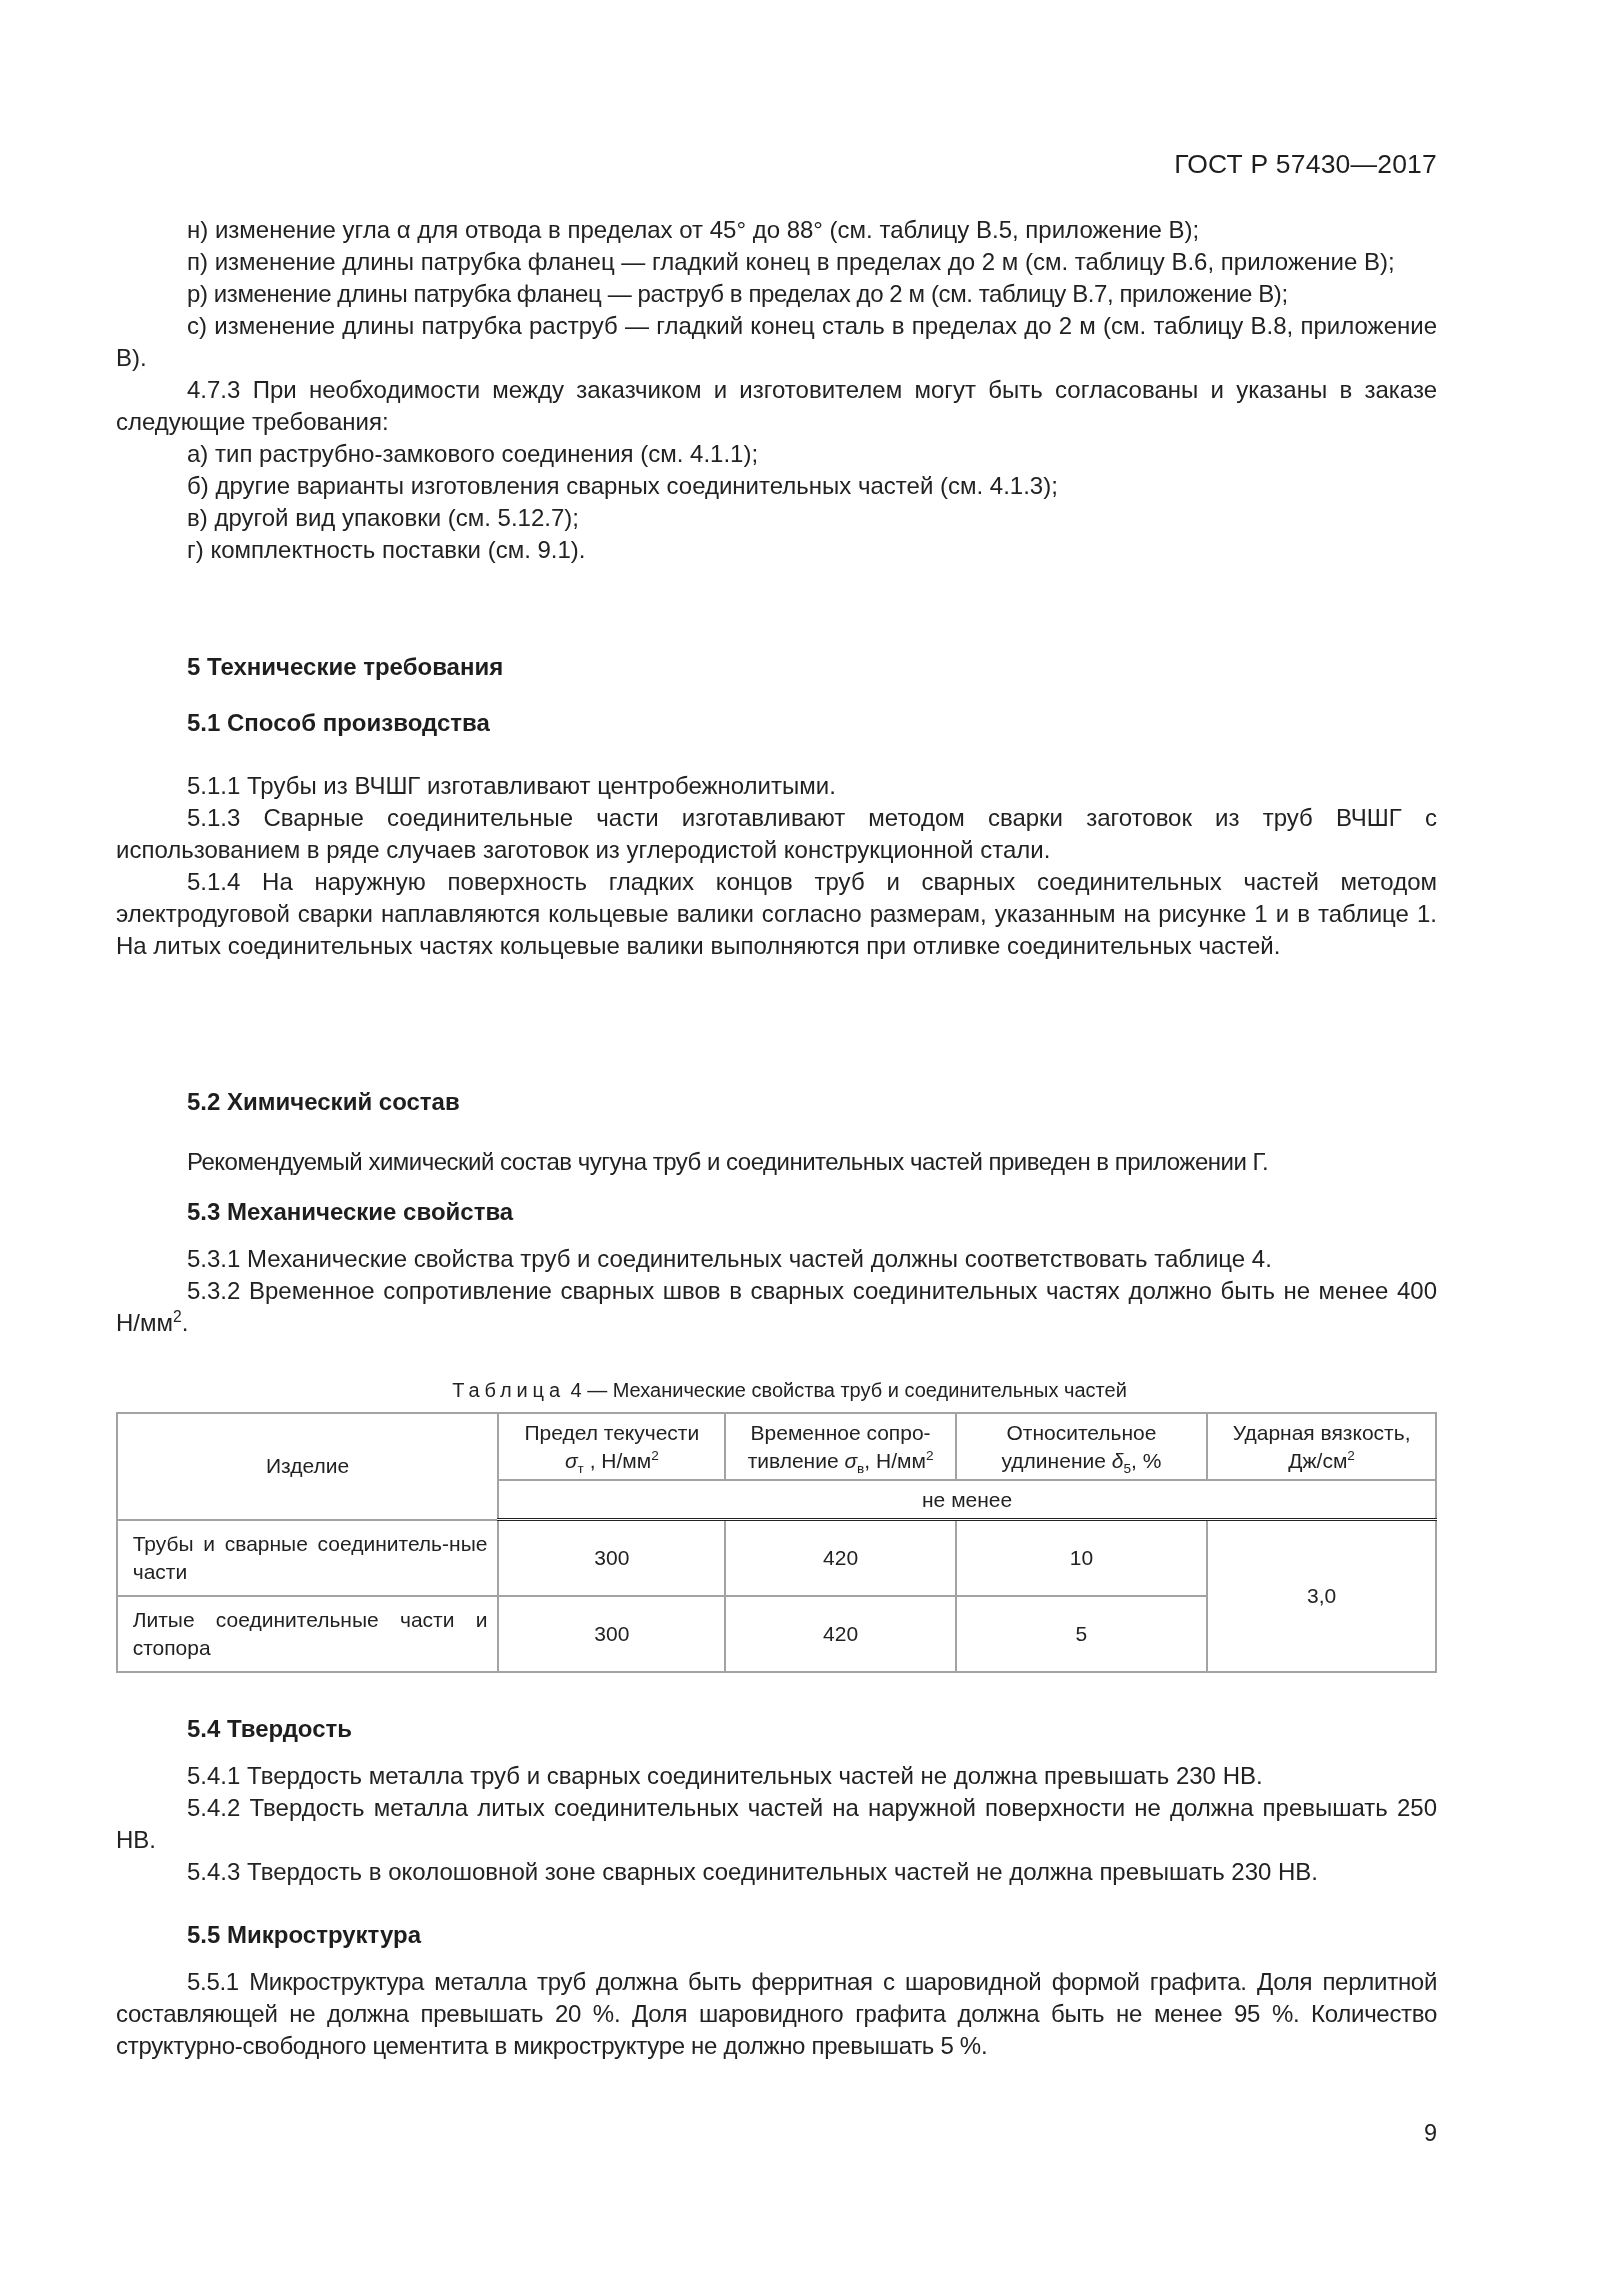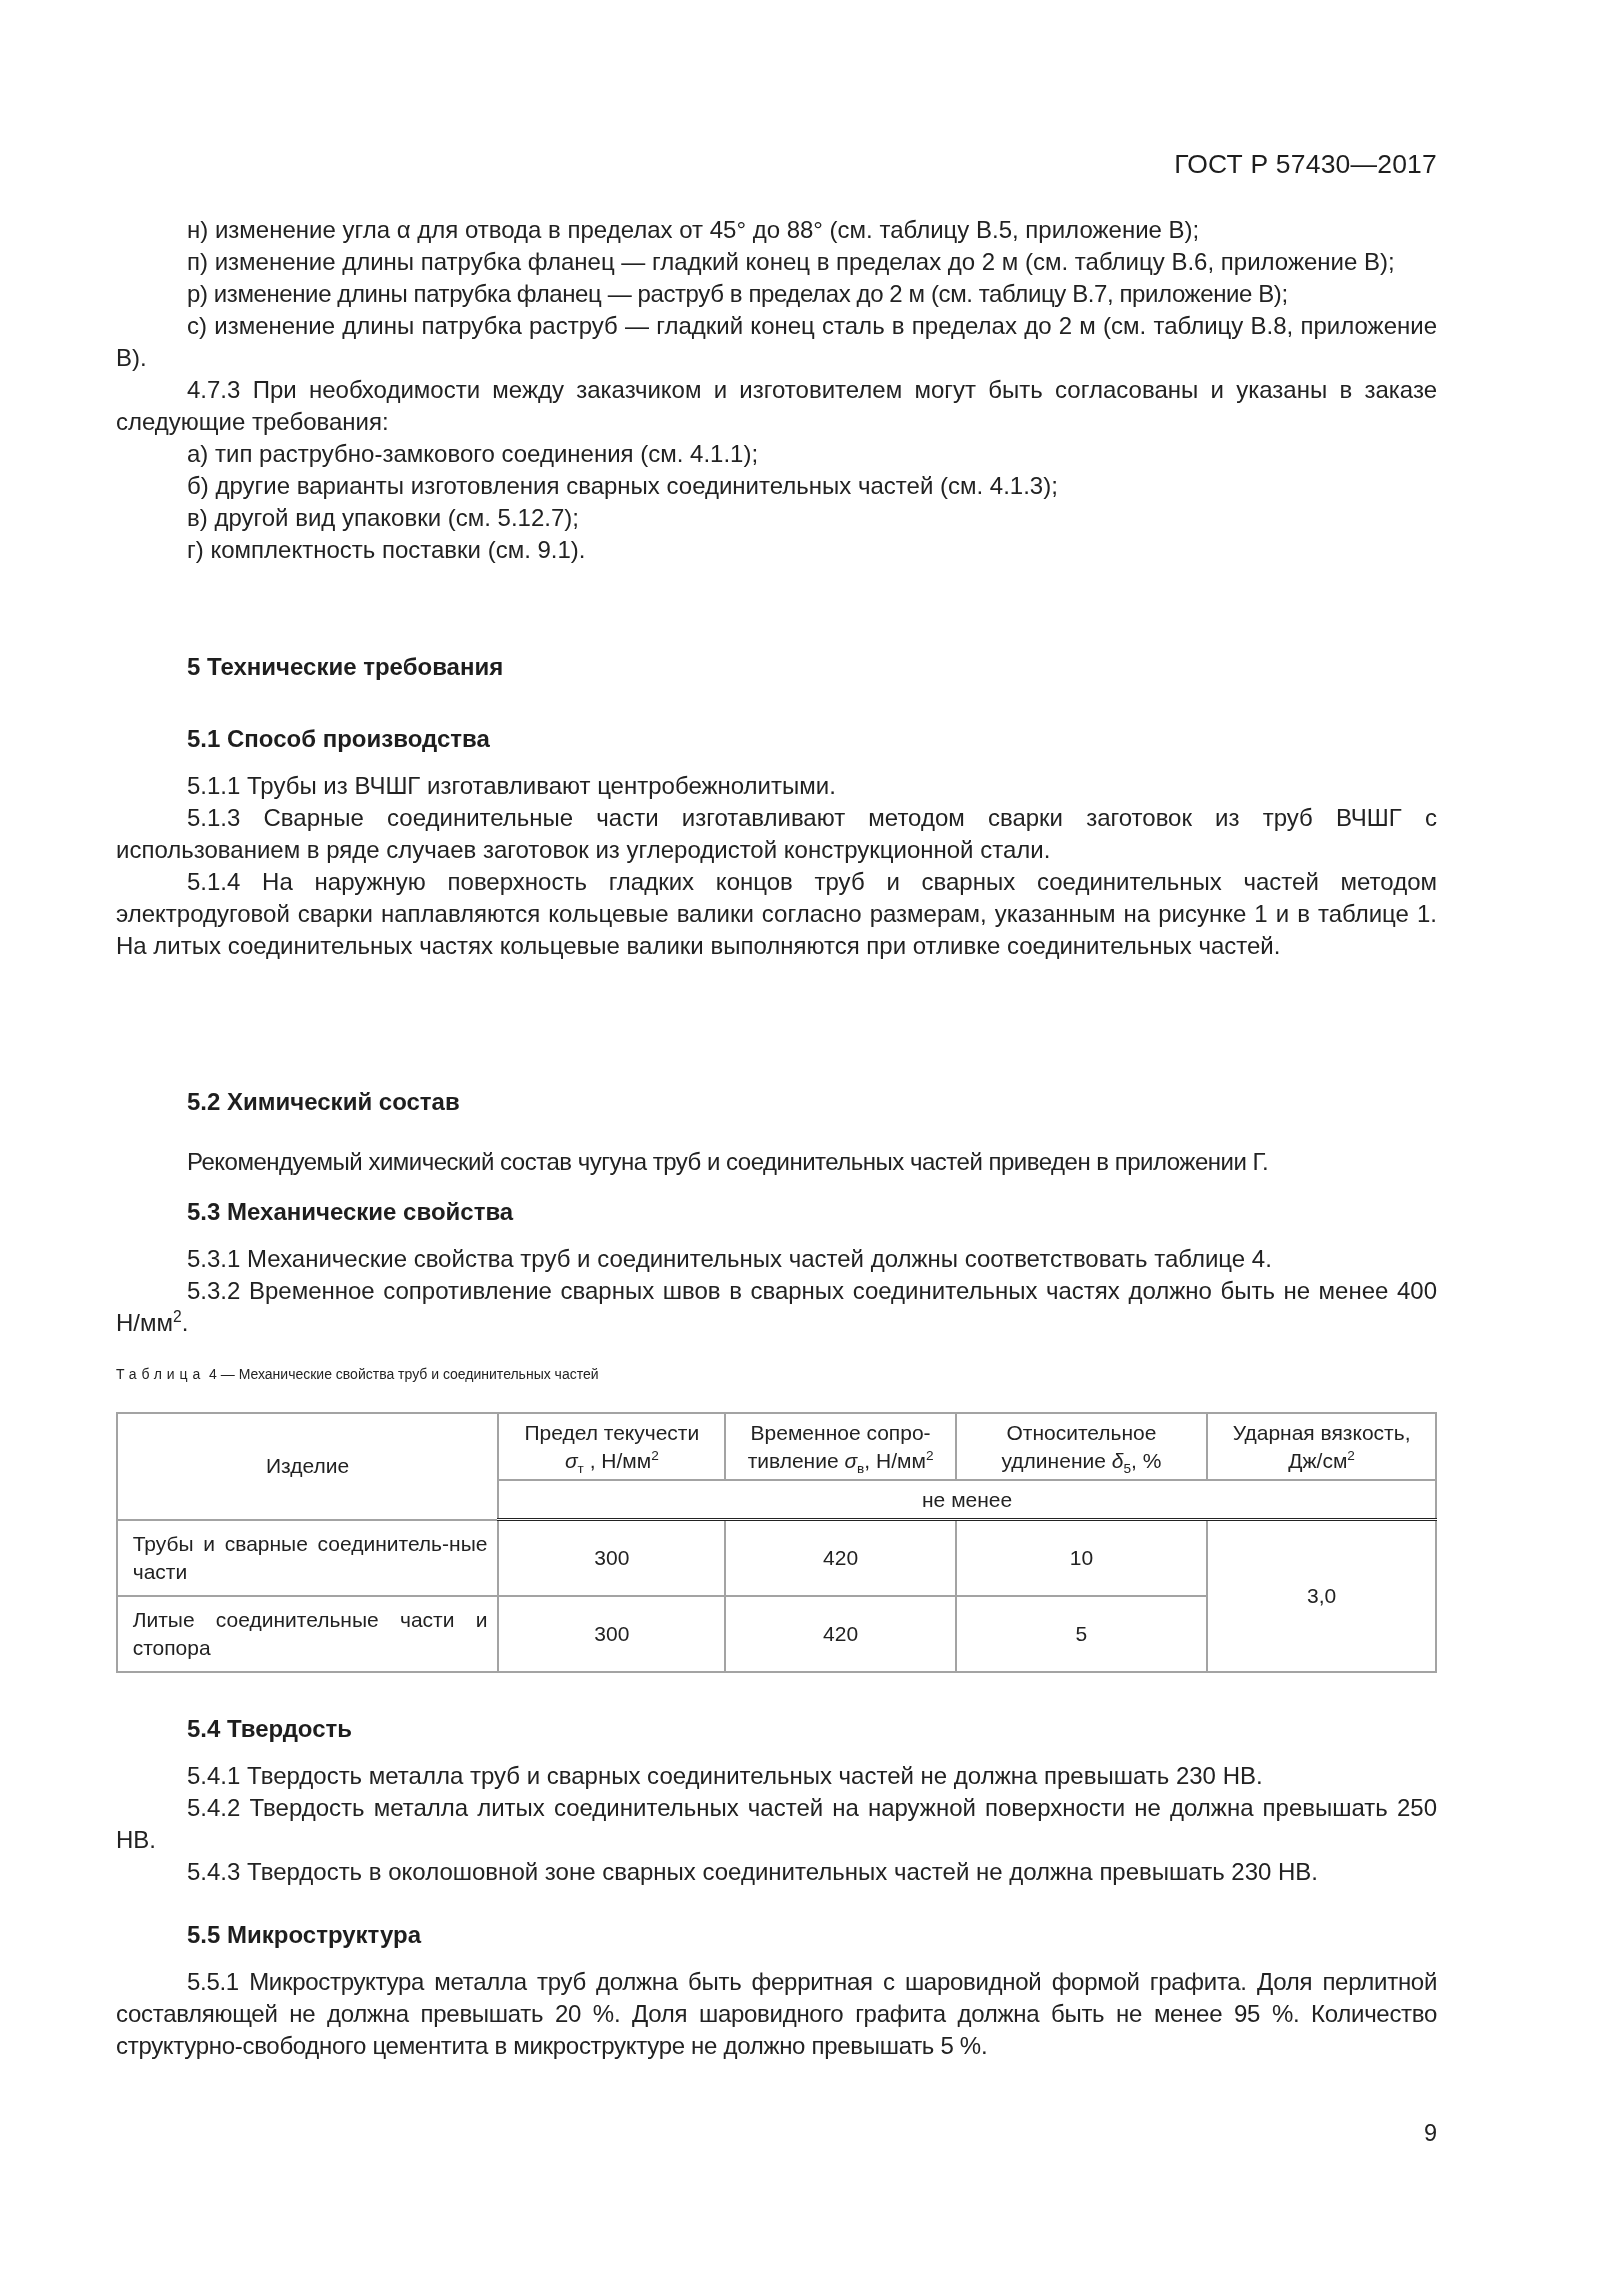--- a/index.html
+++ b/index.html
@@ -5,21 +5,21 @@
   html, body { margin: 0; padding: 0; background: #ffffff; }
   body { width: 1621px; height: 2293px; position: relative; overflow: hidden;
          font-family: "Liberation Sans", sans-serif; color: #222222; }
   .page { position: absolute; left: 116px; top: 0; width: 1321px; }
   .doc-id { position: absolute; right: 0; top: 149px; font-weight: normal; font-size: 26.5px; letter-spacing: 0.2px; color: #1e1e1e; }
   .p { font-size: 24px; line-height: 32px; text-align: justify; margin: 0; }
   .ind { text-indent: 71px; }
   .block { position: absolute; left: 0; width: 1321px; }
   .h1 { font-weight: bold; font-size: 24px; margin: 0; padding-left: 71px; color:#1e1e1e; }
   .h2 { font-weight: bold; font-size: 24px; margin: 0; padding-left: 71px; color:#1e1e1e; }
-  .caption { font-size: 14px; margin: 0; }
+  .caption { font-size: 20px; margin: 13px; text-align: center; }
   .caption .spaced { letter-spacing: 4.9px; }
   table.t4 { position: absolute; left: 0; top: 1412px; width: 1321px; border-collapse: collapse;
              font-size: 21px; border: 2.9px solid #222; }
   table.t4 td, table.t4 th { border: 2px solid #a3a3a3; font-weight: normal; text-align: center; vertical-align: middle; padding: 0 9.8px; line-height: 28px; }
   table.t4 .hdr-row td { height: 65px; }
   table.t4 .sub-row td { height: 37px; border-bottom: 3.9px double #222; }
   table.t4 .data-row td { height: 74px; }
   table.t4 td.item { text-align: justify; text-align-last: left; padding: 0 9.8px 0 14.7px; margin-left: 40px; }
   sup { font-size: 0.65em; vertical-align: super; line-height: 0; }
   sub { font-size: 0.65em; vertical-align: sub; line-height: 0; }
@@ -39,21 +39,21 @@
     <p class="p ind">с) изменение длины патрубка раструб — гладкий конец сталь в пределах до 2 м (см. таблицу В.8, приложение В).</p>
     <p class="p ind">4.7.3 При необходимости между заказчиком и изготовителем могут быть согласованы и указаны в заказе следующие требования:</p>
     <p class="p ind">а) тип раструбно-замкового соединения (см. 4.1.1);</p>
     <p class="p ind">б) другие варианты изготовления сварных соединительных частей (см. 4.1.3);</p>
     <p class="p ind">в) другой вид упаковки (см. 5.12.7);</p>
     <p class="p ind">г) комплектность поставки (см. 9.1).</p>
   </div>
 
   <h1 class="h1 block" style="top:653px;">5 Технические требования</h1>
 
-  <h2 class="h2 block" style="top:725px;">5.1 Способ производства</h2>
+  <h2 class="h2 block" style="top:709px;">5.1 Способ производства</h2>
   <div class="block" style="top:770px;">
     <p class="p ind">5.1.1 Трубы из ВЧШГ изготавливают центробежнолитыми.</p>
     <p class="p ind">5.1.3 Сварные соединительные части изготавливают методом сварки заготовок из труб ВЧШГ с использованием в ряде случаев заготовок из углеродистой конструкционной стали.</p>
     <p class="p ind">5.1.4 На наружную поверхность гладких концов труб и сварных соединительных частей методом электродуговой сварки наплавляются кольцевые валики согласно размерам, указанным на рисунке 1 и в таблице 1. На литых соединительных частях кольцевые валики выполняются при отливке соединительных частей.</p>
   </div>
 
   <h2 class="h2 block" style="top:1088px;">5.2 Химический состав</h2>
   <div class="block" style="top:1134px;">
     <p class="p ind" style="letter-spacing:-0.5px;margin-top:12px;">Рекомендуемый химический состав чугуна труб и соединительных частей приведен в приложении Г.</p>
   </div>

